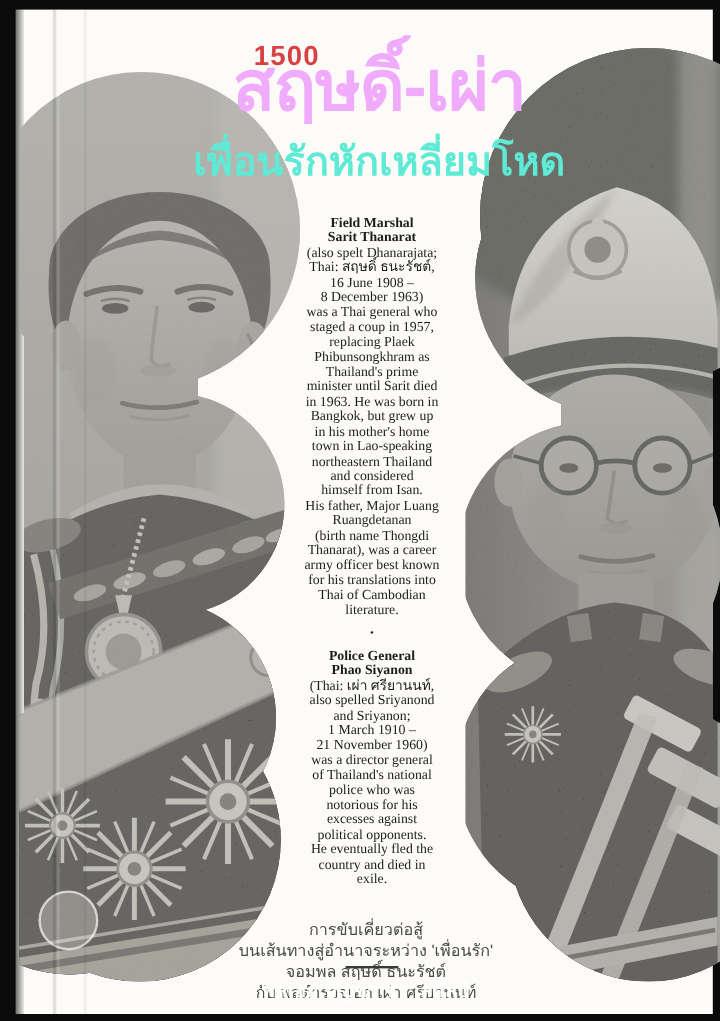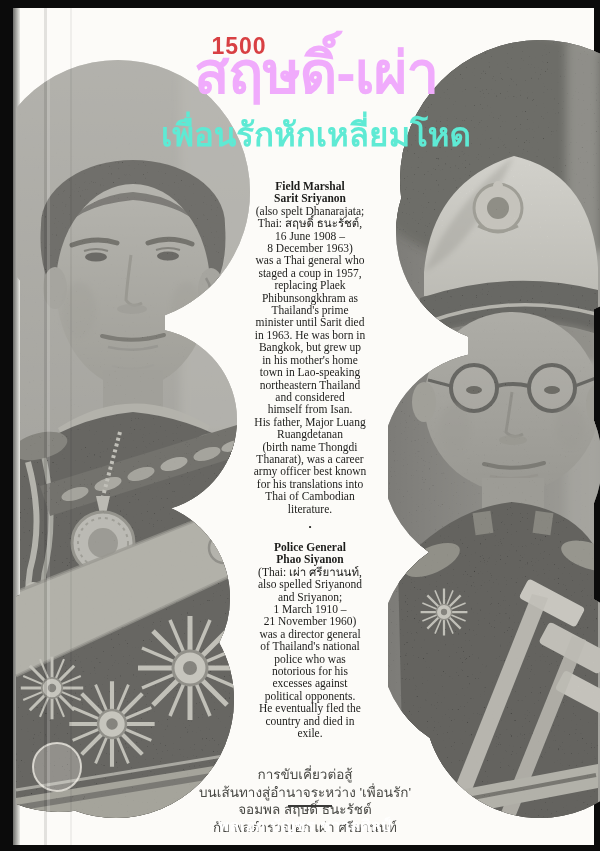--- a/index.html
+++ b/index.html
@@ -250,21 +250,21 @@
     <rect x="70" y="8" width="2" height="837" fill="#000" opacity="0.05"></rect>
   </g>
 </svg>
 
 <div class="txt year">1500</div>
 <div class="txt title">สฤษดิ์-เผ่า</div>
 <div class="txt subtitle">เพื่อนรักหักเหลี่ยมโหด</div>
 
 <div class="txt bio">
   <div class="blk hd">Field Marshal
-Sarit Sriyanon</div>
+Sarit Thanarat</div>
   <div class="blk">(also spelt Dhanarajata;
 Thai: สฤษดิ์ ธนะรัชต์,
 16 June 1908 –
 8 December 1963)
 was a Thai general who
 staged a coup in 1957,
 replacing Plaek
 Phibunsongkhram as
 Thailand's prime
 minister until Sarit died

